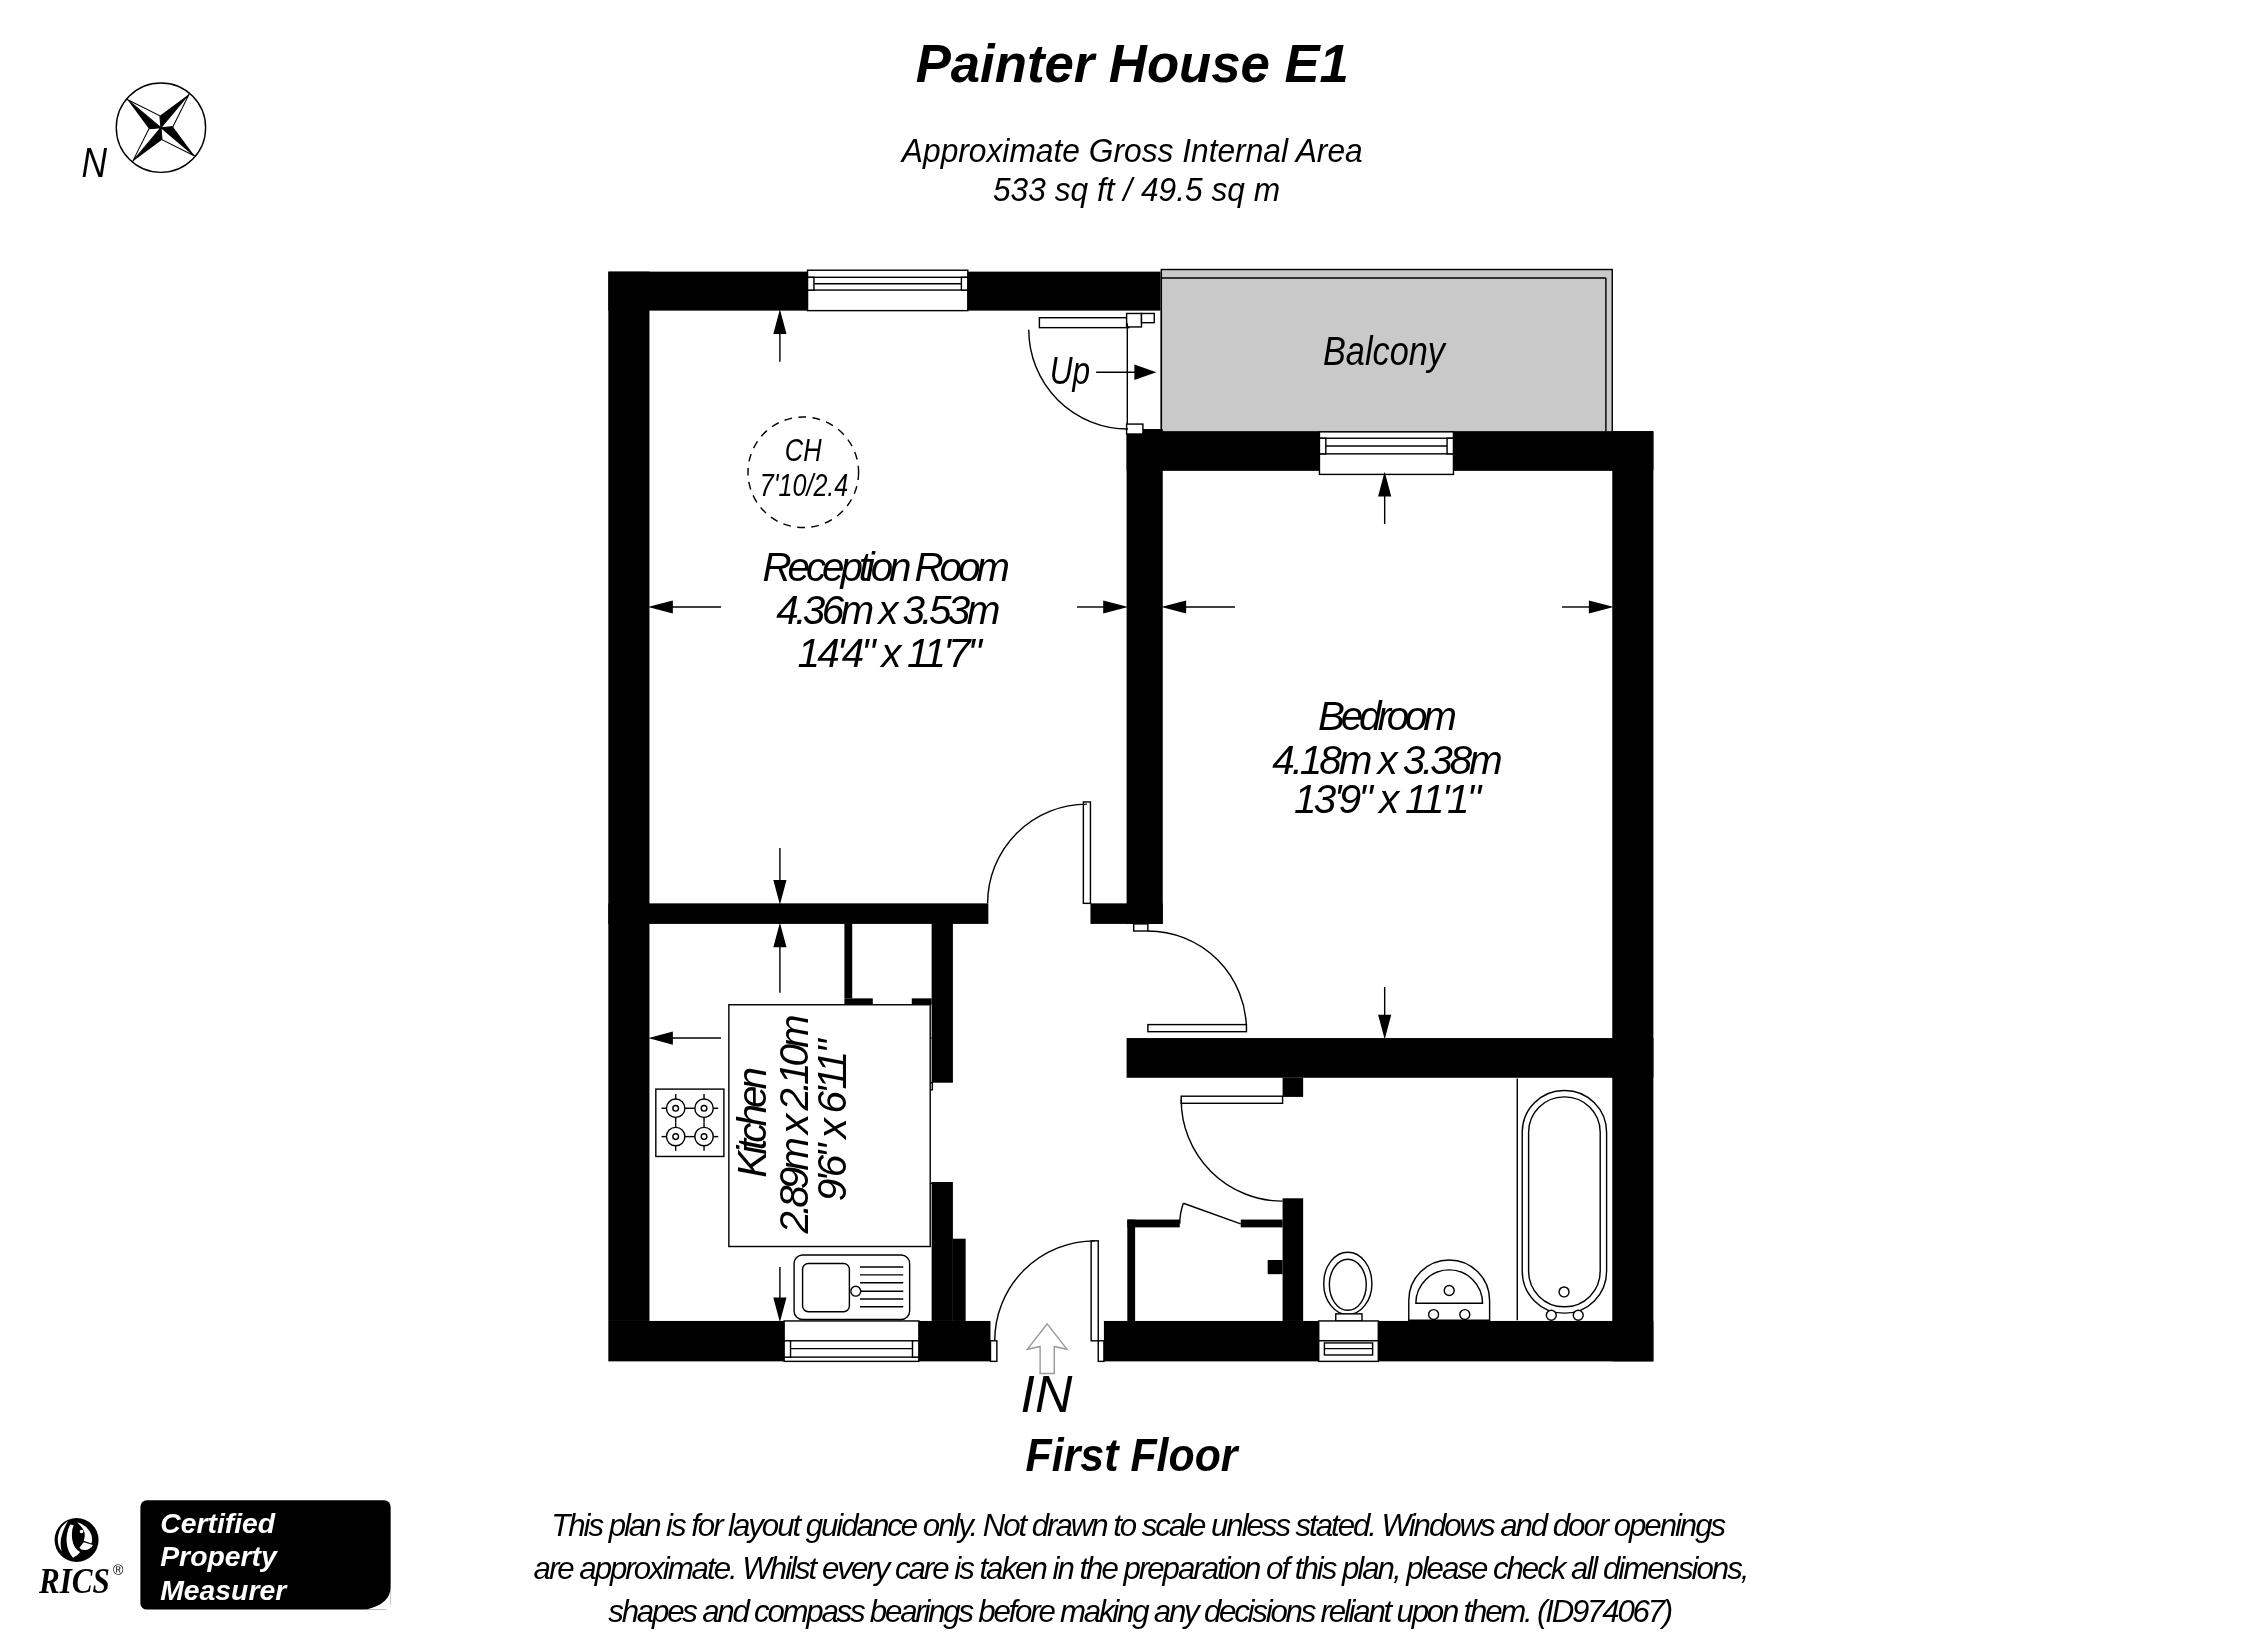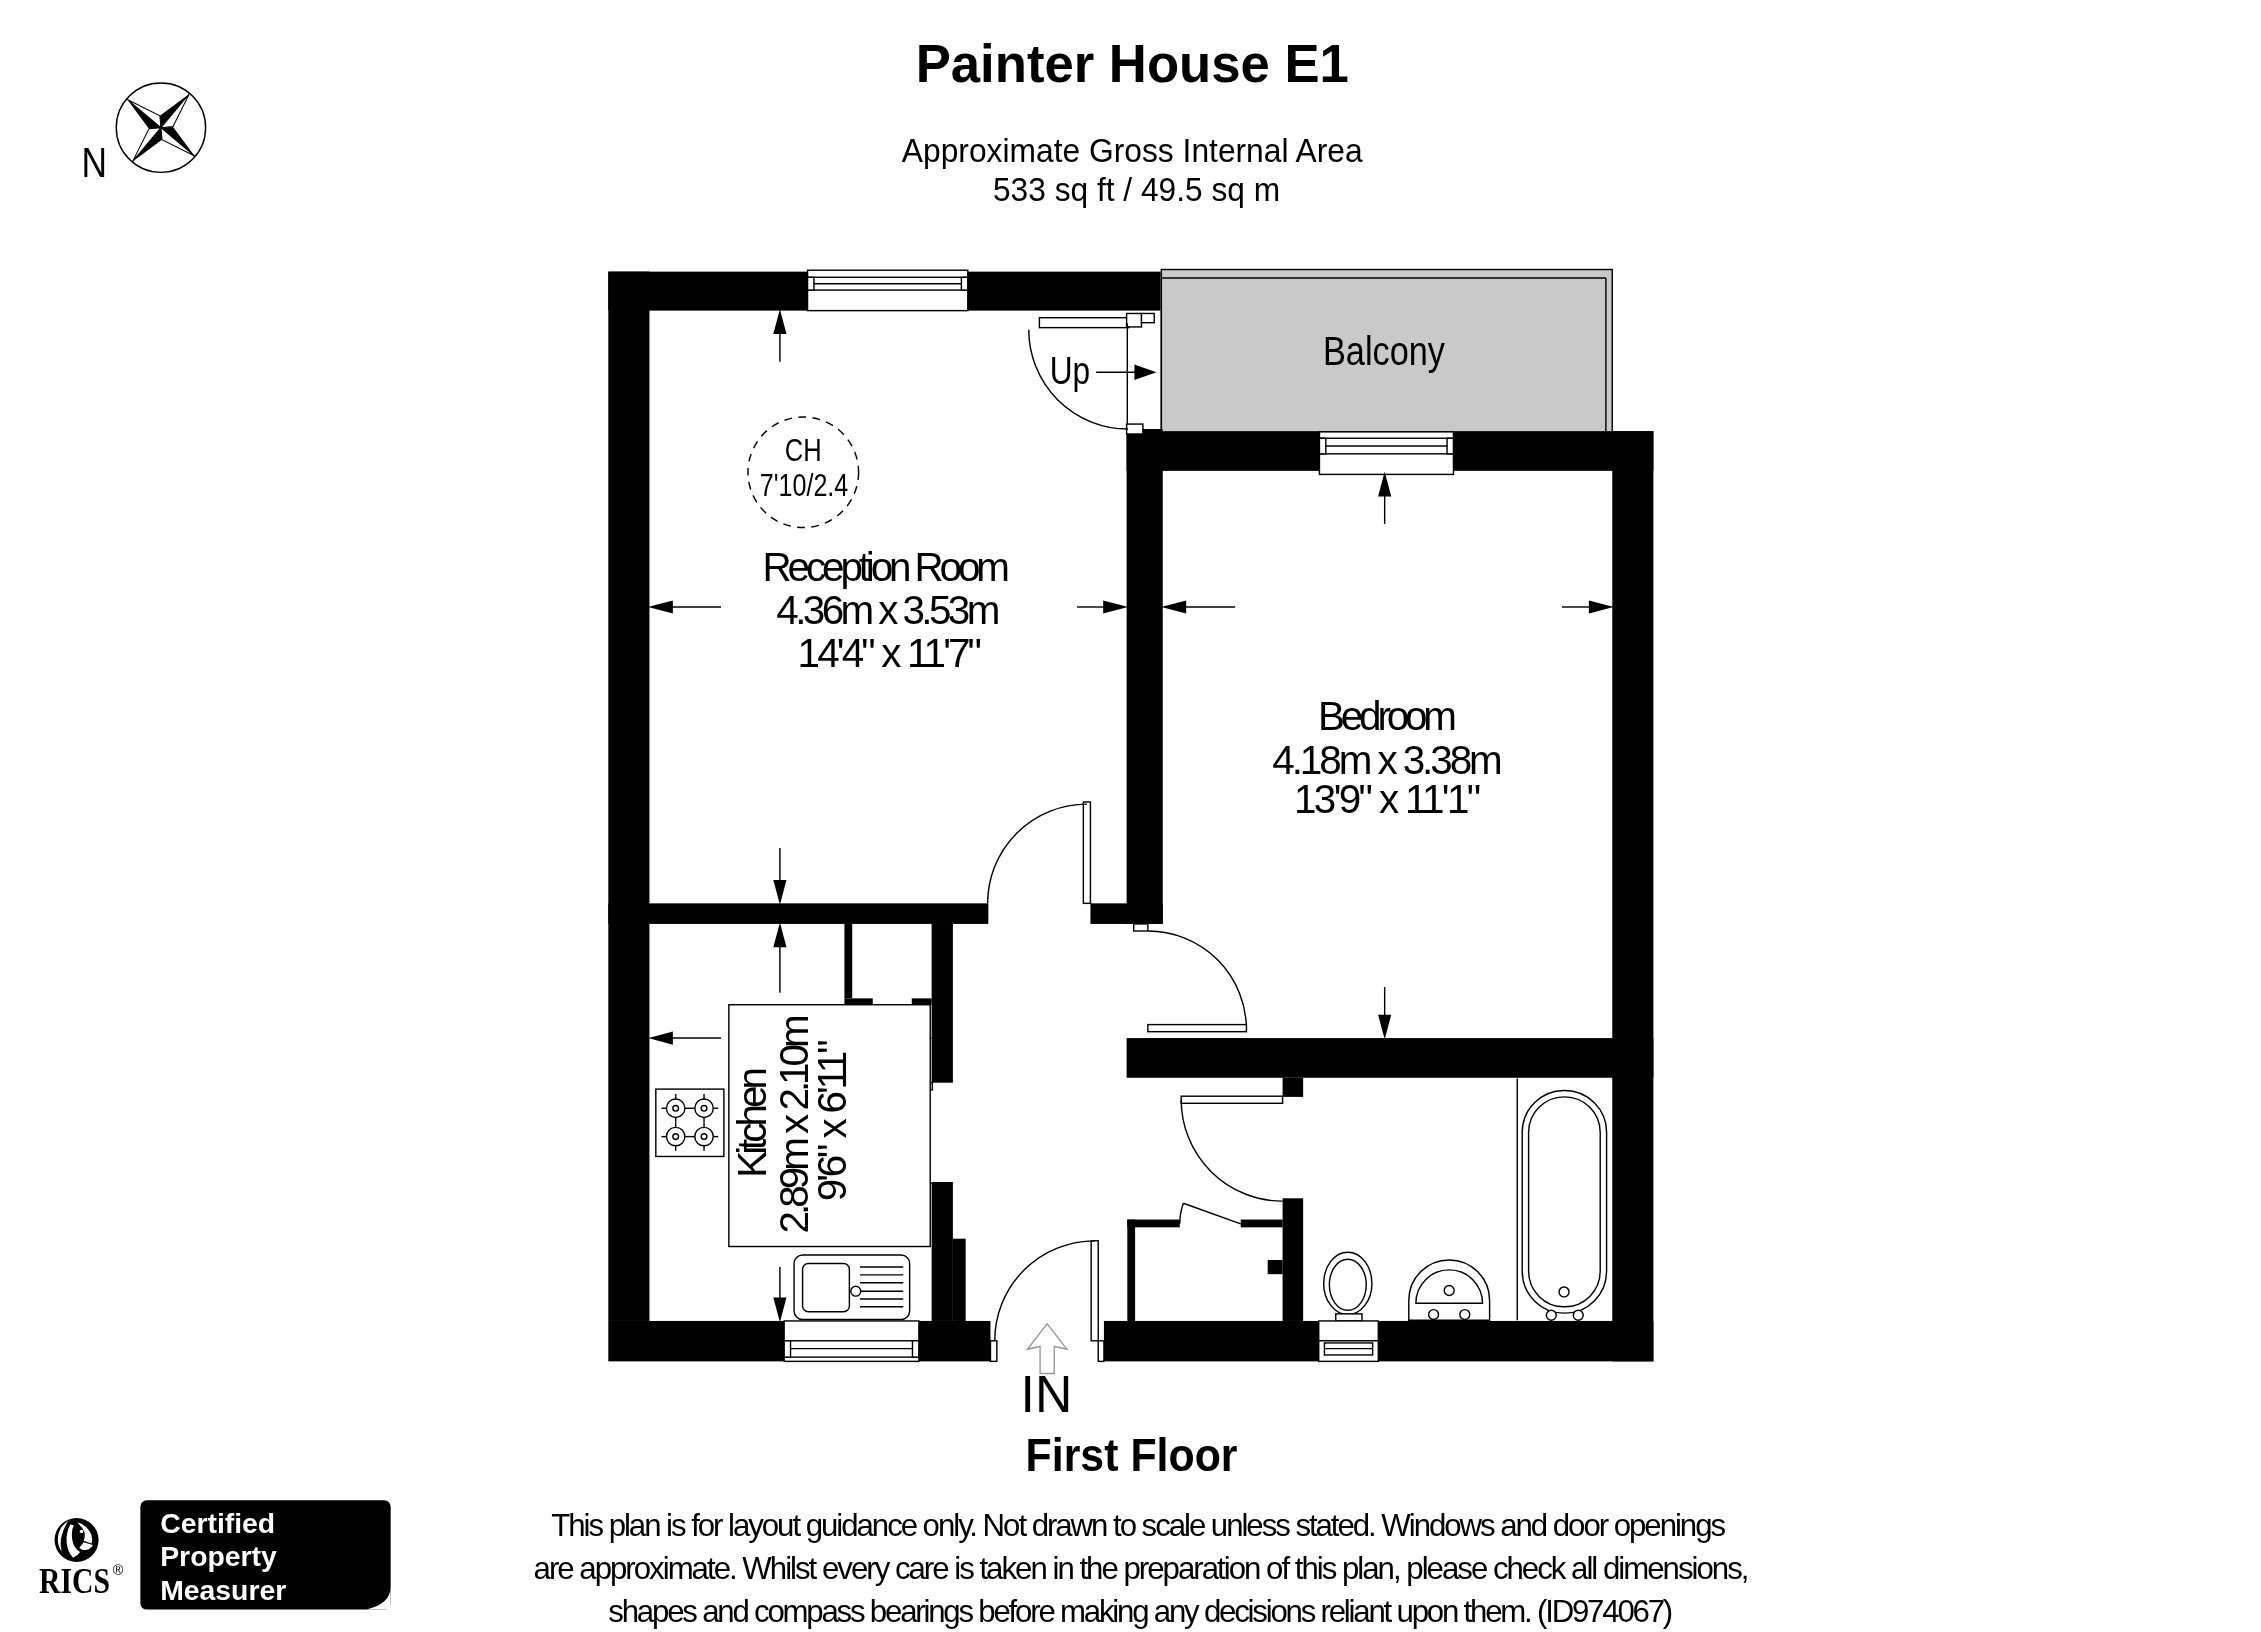--- a/index.html
+++ b/index.html
@@ -1,17 +1,17 @@
 <!DOCTYPE html>
 <html style="font-size:11.3px"><head>
 <meta charset="utf-8">
 <style>
 html,body{margin:0;padding:0;background:#ffffff;}
 .page{position:relative;width:2261px;height:1633px;background:#fff;overflow:hidden;
-  font-family:"Liberation Sans", sans-serif;}
+  font-family:"Liberation Sans", sans-serif;font-style:italic;}
 svg{position:absolute;left:0;top:0;}
 </style>
 </head>
 <body>
 <div class="page">
 <svg width="2261" height="1633" viewBox="0 0 3189 2303">
 
   <text x="1597" y="115" font-size="76" font-weight="bold" text-anchor="middle" fill="#000" textLength="611" lengthAdjust="spacingAndGlyphs">Painter House E1</text>
   <text x="1597" y="228" font-size="46" text-anchor="middle" fill="#000" textLength="650" lengthAdjust="spacingAndGlyphs">Approximate Gross Internal Area</text>
   <text x="1603" y="284" font-size="46" text-anchor="middle" fill="#000" textLength="405" lengthAdjust="spacingAndGlyphs">533 sq ft / 49.5 sq m</text>

